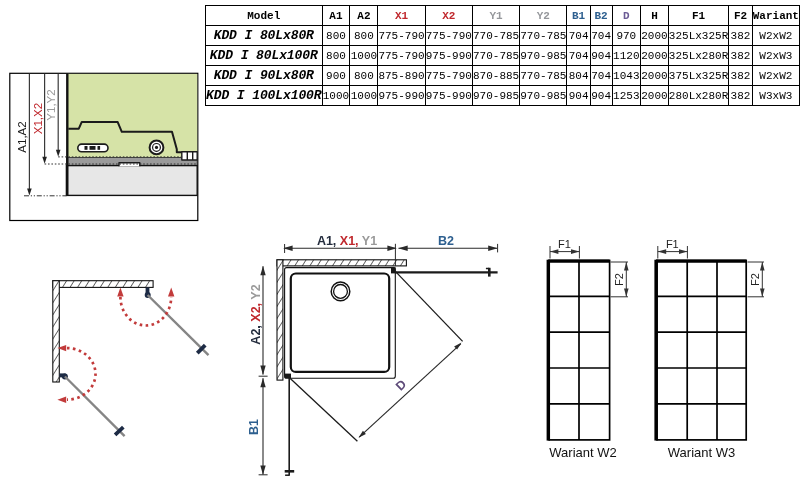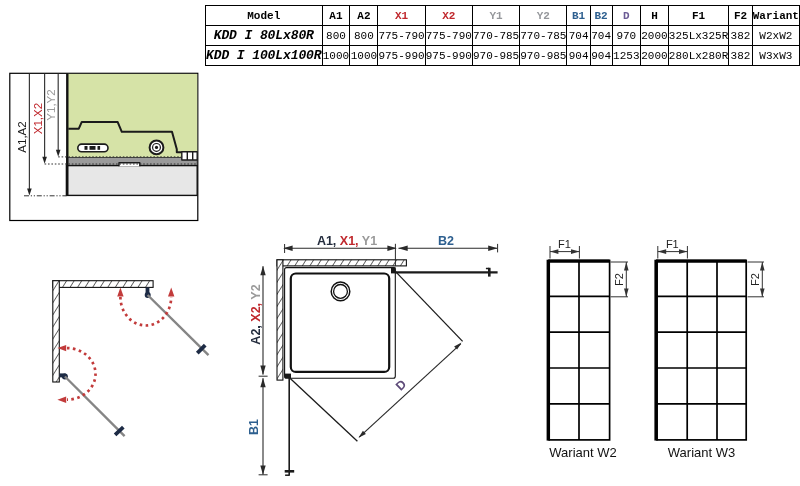--- a/index.html
+++ b/index.html
@@ -62,20 +62,52 @@
         <td>770-785</td>
         <td>704</td>
         <td>704</td>
         <td>970</td>
         <td>2000</td>
         <td>325Lx325R</td>
         <td>382</td>
         <td>W2xW2</td>
       </tr>
 <tr>
+        <td class="model">KDD I 80Lx100R</td>
+        <td>800</td>
+        <td>1000</td>
+        <td>775-790</td>
+        <td>975-990</td>
+        <td>770-785</td>
+        <td>970-985</td>
+        <td>704</td>
+        <td>904</td>
+        <td>1120</td>
+        <td>2000</td>
+        <td>325Lx280R</td>
+        <td>382</td>
+        <td>W2xW3</td>
+      </tr>
+<tr>
+        <td class="model">KDD I 90Lx80R</td>
+        <td>900</td>
+        <td>800</td>
+        <td>875-890</td>
+        <td>775-790</td>
+        <td>870-885</td>
+        <td>770-785</td>
+        <td>804</td>
+        <td>704</td>
+        <td>1043</td>
+        <td>2000</td>
+        <td>375Lx325R</td>
+        <td>382</td>
+        <td>W2xW2</td>
+      </tr>
+<tr>
         <td class="model">KDD I 100Lx100R</td>
         <td>1000</td>
         <td>1000</td>
         <td>975-990</td>
         <td>975-990</td>
         <td>970-985</td>
         <td>970-985</td>
         <td>904</td>
         <td>904</td>
         <td>1253</td>

